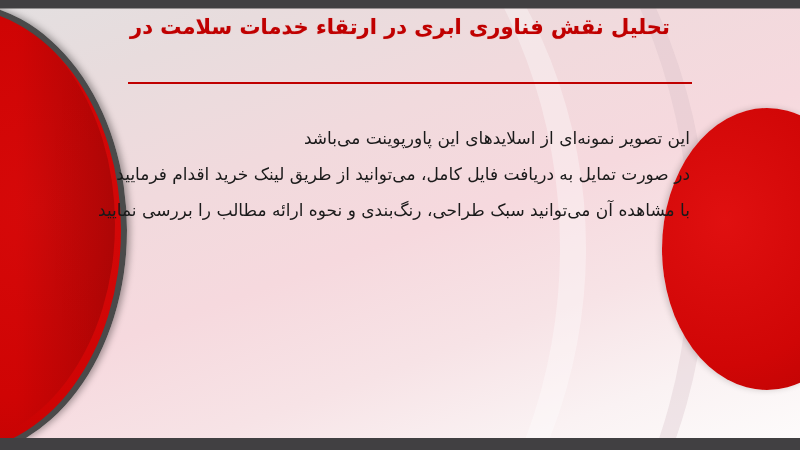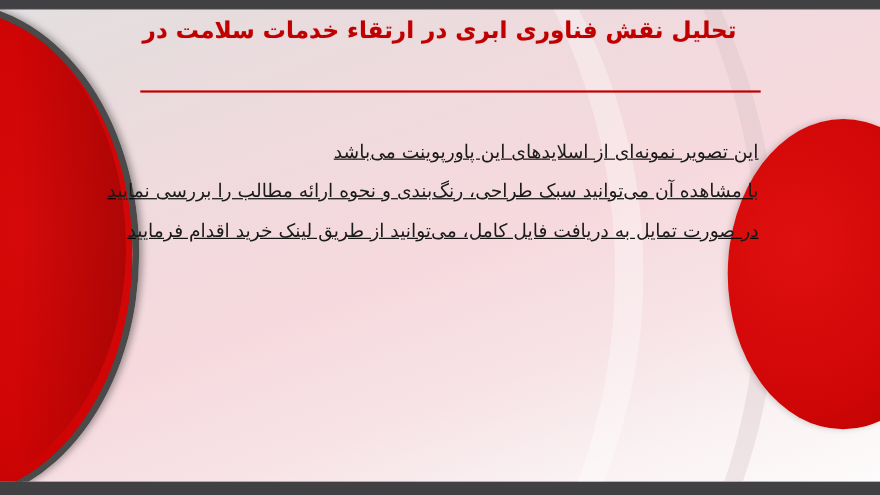--- a/index.html
+++ b/index.html
@@ -109,21 +109,20 @@
     background: #c00000;
   }
 
   
   .body-block {
     position: absolute;
     right: 110px;
     left: 150px;
     top: 112px;
     text-align: right;
-    text-decoration: underline;
   }
   .body-line {
     color: #1a1a1a;
     font-size: 17px;
     line-height: 36px;
     white-space: nowrap;
   }
 
   .topbar {
     position: absolute;
@@ -173,22 +172,22 @@
     <div class="left-lens"></div>
     <div class="left-lens-shade"></div>
 
     <div class="title-block">
       <div class="title">تحلیل نقش فناوری ابری در ارتقاء خدمات سلامت در</div>
     </div>
     <div class="title-rule"></div>
 
     <div class="body-block">
       <div class="body-line">این تصویر نمونه‌ای از اسلایدهای این پاورپوینت می‌باشد</div>
+      <div class="body-line">در صورت تمایل به دریافت فایل کامل، می‌توانید از طریق لینک خرید اقدام فرمایید</div>
       <div class="body-line">با مشاهده آن می‌توانید سبک طراحی، رنگ‌بندی و نحوه ارائه مطالب را بررسی نمایید</div>
-      <div class="body-line">در صورت تمایل به دریافت فایل کامل، می‌توانید از طریق لینک خرید اقدام فرمایید</div>
     </div>
 
   </div>
 
   <div class="topbar"></div>
   <div class="inner-hairline"></div>
   <div class="bottombar"></div>
 
 </div>
 

